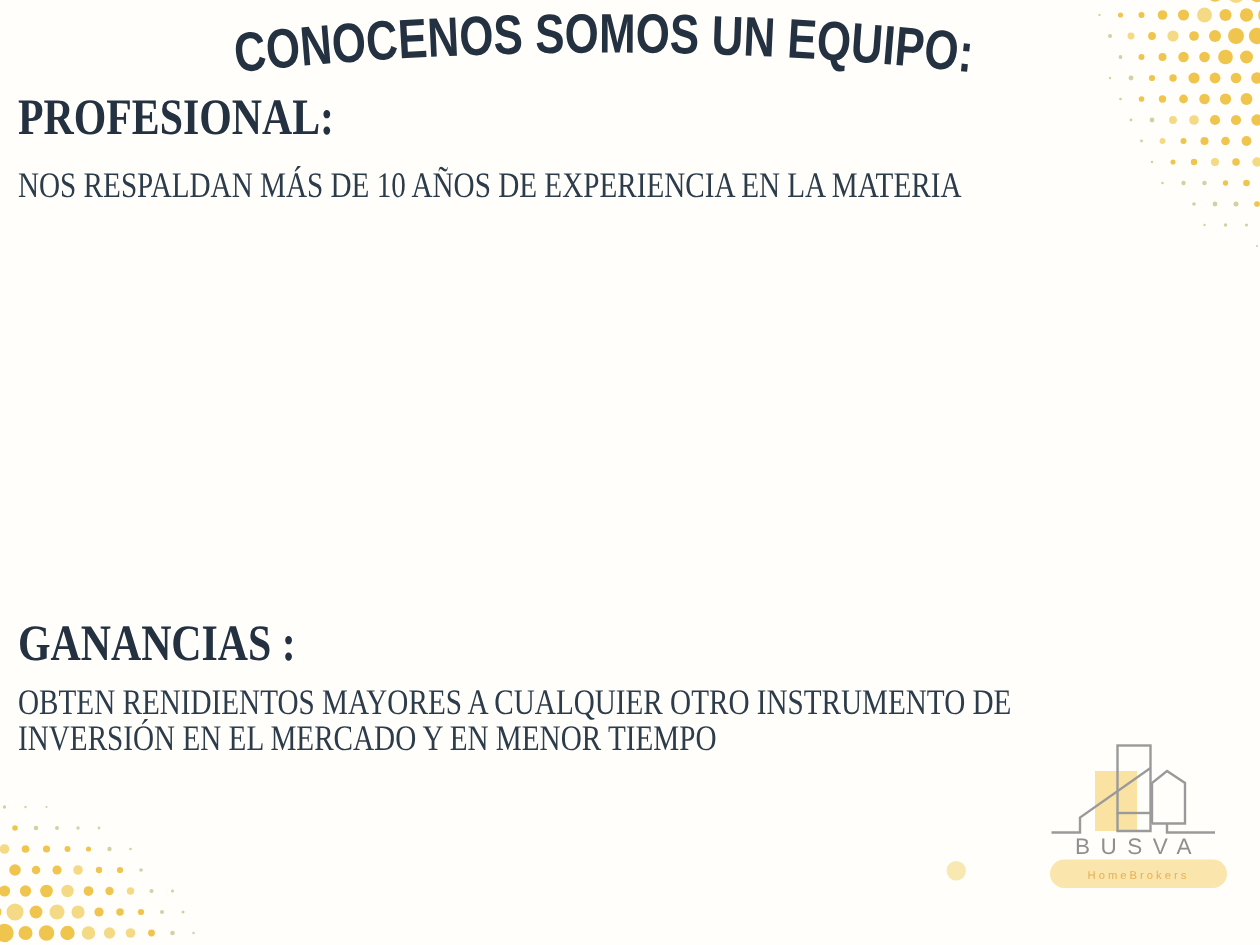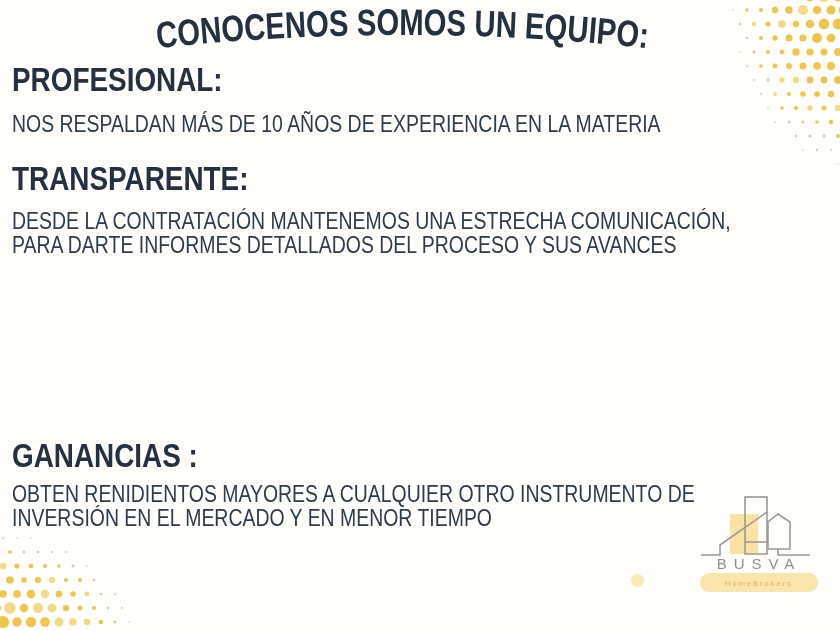--- a/index.html
+++ b/index.html
@@ -5,21 +5,21 @@
   html,body{margin:0;padding:0;background:#e9e9e9;}
   .page{
     position:relative;
     width:840px;height:630px;
     background:#fffefb;
     overflow:hidden;
     font-family:"Liberation Sans",sans-serif;
     margin:0 auto;
   }
   .arc-title-svg{position:absolute;top:0;left:0;}
-  .section{position:absolute;left:12px;}
+  .section{position:absolute;left:12px;font-family:Liberation Serif, serif;}
   .section h2{
     margin:0;
     font-size:34px;line-height:34px;font-weight:700;
     letter-spacing:0px;
     color:#243140;
     transform:scaleX(0.82);
     transform-origin:0 0;
     white-space:pre;
   }
   .section .body{
@@ -27,21 +27,21 @@
     width:960px;
     font-size:24px;line-height:24px;font-weight:400;
     color:#2c3c4a;
     transform:scaleX(0.81);
     transform-origin:0 0;
     white-space:pre-wrap;
   }
   #sec1{top:62px;}  #sec1 .body{top:50px;}
   #sec2{top:161px;} #sec2 .body{top:48px;}
   #sec3{top:303px;} #sec3 .body{top:46px;}
-  #sec4{top:438px;} #sec4 .body{top:44px;}
+  #sec4{top:413px;} #sec4 .body{top:44px;}
   .dots-svg{position:absolute;pointer-events:none;}
   #dots-tr{top:0;right:0;}
   #dots-bl{bottom:0;left:0;}
   .logo-svg{position:absolute;left:693px;top:488px;}
   .stray-dot{
     position:absolute;left:631px;top:574px;
     width:13px;height:13px;border-radius:50%;
     background:#f8e8b2;
   }
 </style>
@@ -57,25 +57,20 @@
     <text font-family="Liberation Sans, sans-serif" font-weight="bold" font-size="37" textLength="491" lengthAdjust="spacingAndGlyphs" style="fill: rgb(36, 49, 64);">
       <textPath href="#arcPath" startOffset="50%" text-anchor="middle">CONOCENOS SOMOS UN EQUIPO:</textPath>
     </text>
   </svg>
 
   <div class="section" id="sec1">
     <h2>PROFESIONAL:</h2>
     <div class="body">NOS RESPALDAN MÁS DE 10 AÑOS DE EXPERIENCIA EN LA MATERIA</div>
   </div>
 
-  <div class="section" id="sec2">
-    <h2>TRANSPARENTE:</h2>
-    <div class="body">DESDE LA CONTRATACIÓN MANTENEMOS UNA ESTRECHA COMUNICACIÓN,
-PARA DARTE INFORMES DETALLADOS DEL PROCESO Y SUS AVANCES</div>
-  </div>
 
 
   <div class="section" id="sec4">
     <h2>GANANCIAS :</h2>
     <div class="body">OBTEN RENIDIENTOS MAYORES A CUALQUIER OTRO INSTRUMENTO DE
 INVERSIÓN EN EL MERCADO Y EN MENOR TIEMPO</div>
   </div>
 
   <svg id="dots-tr" class="dots-svg" width="180" height="200" viewBox="0 0 180 200">
       <circle cx="80" cy="-4" r="1.36" fill="#d4d0a2"></circle>

